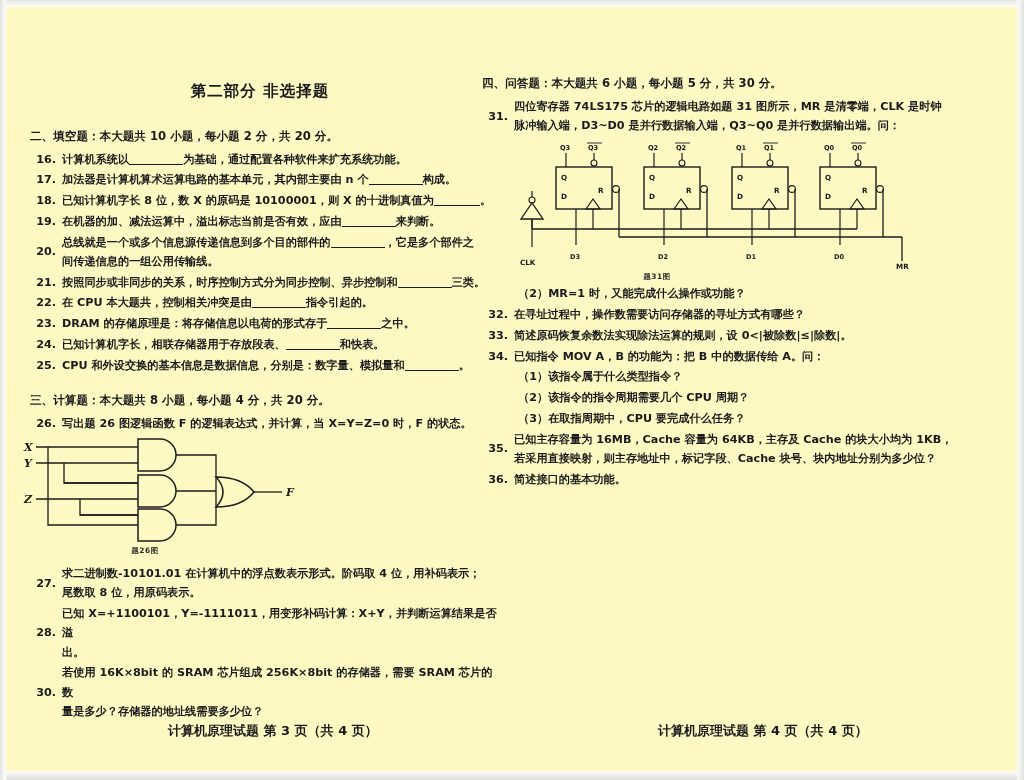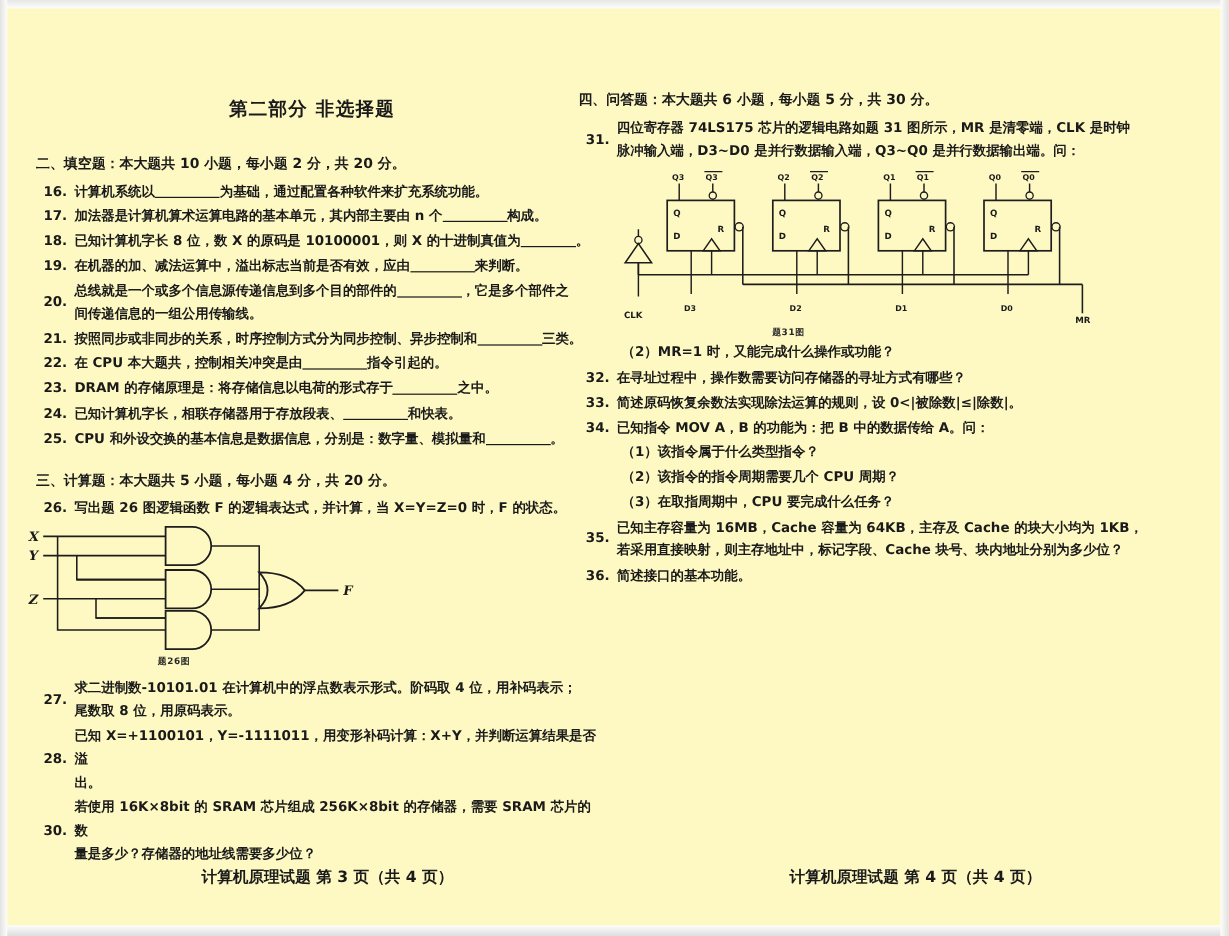--- a/index.html
+++ b/index.html
@@ -173,21 +173,21 @@
     <div class="q">
       <span class="q-num">24.</span>
       <span class="q-body"><span>已知计算机字长，相联存储器用于存放段表、</span><span class="blank"></span><span>和快表。</span></span>
     </div>
 
     <div class="q">
       <span class="q-num">25.</span>
       <span class="q-body"><span>CPU 和外设交换的基本信息是数据信息，分别是：数字量、模拟量和</span><span class="blank"></span><span>。</span></span>
     </div>
 
-    <div class="section-head" style="margin-top:16px">三、计算题：本大题共 5 小题，每小题 4 分，共 20 分。</div>
+    <div class="section-head" style="margin-top:16px">三、计算题：本大题共 8 小题，每小题 4 分，共 20 分。</div>
 
     <div class="q">
       <span class="q-num">26.</span>
       <span class="q-body">写出题 26 图逻辑函数 F 的逻辑表达式，并计算，当 X=Y=Z=0 时，F 的状态。</span>
     </div>
 
     <div class="fig-wrap" style="margin-top:4px;">
       <svg width="320" height="108" viewBox="0 0 320 108">
 
         <text class="lbl" x="4" y="14">X</text>

